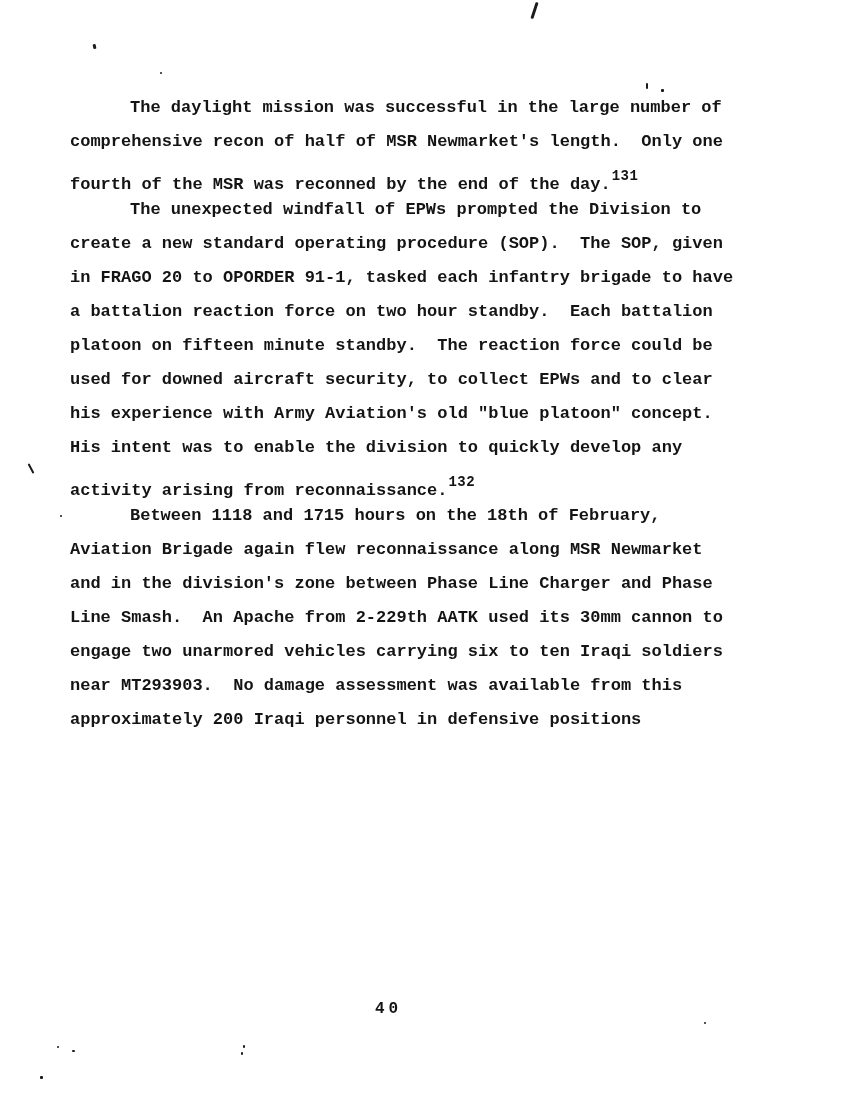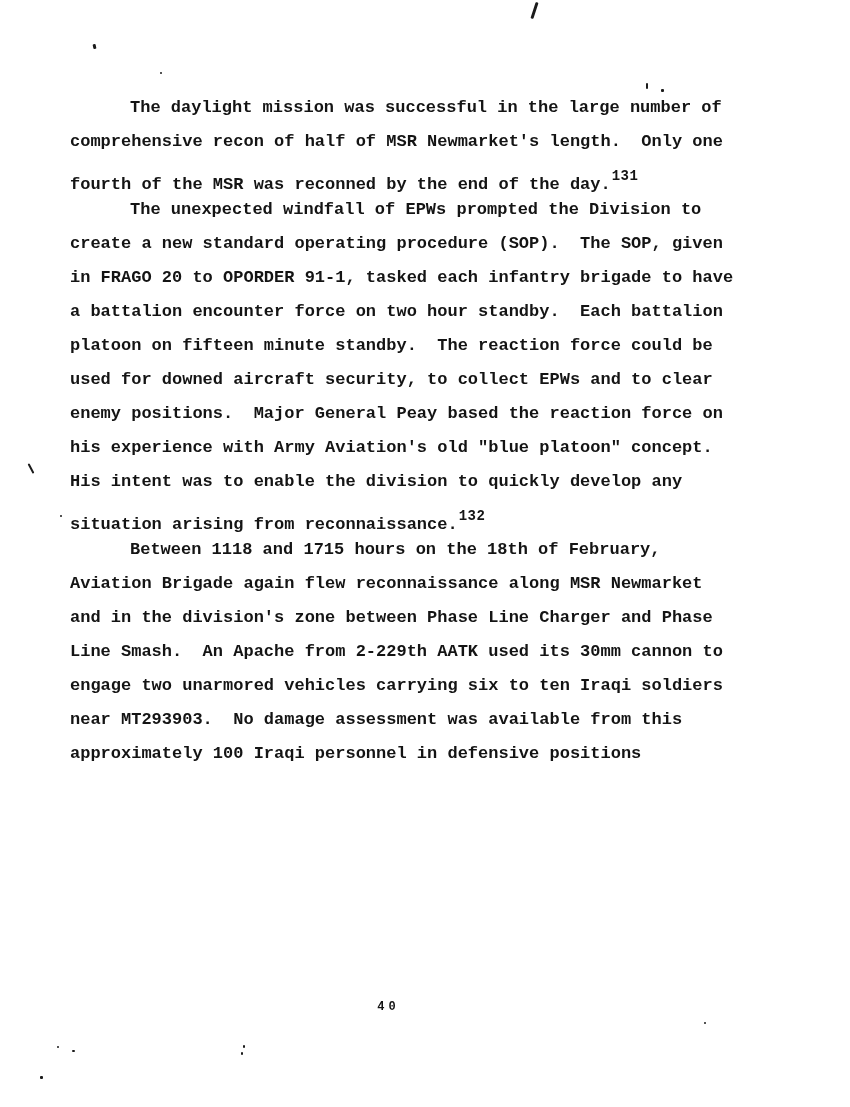--- a/index.html
+++ b/index.html
@@ -39,21 +39,21 @@
     vertical-align: 9px;
     margin-left: 1px;
     letter-spacing: 0.5px;
   }
   .page-number {
     position: absolute;
     top: 1000px;
     left: 0;
     width: 100%;
     text-align: center;
-    font-size: 12px;
+    font-size: 16px;
     font-weight: bold;
     letter-spacing: 4px;
   }
   .artifact {
     position: absolute;
     background: #1b1b1b;
     border-radius: 1px;
   }
 </style>
 </head>
@@ -66,40 +66,39 @@
     <div class="para">
       <div class="line first">The daylight mission was successful in the large number of</div>
       <div class="line">comprehensive recon of half of MSR Newmarket's length.  Only one</div>
       <div class="line"><span>fourth of the MSR was reconned by the end of the day.</span><sup class="fn">131</sup></div>
     </div>
 
     <div class="para">
       <div class="line first">The unexpected windfall of EPWs prompted the Division to</div>
       <div class="line">create a new standard operating procedure (SOP).  The SOP, given</div>
       <div class="line">in FRAGO 20 to OPORDER 91-1, tasked each infantry brigade to have</div>
-      <div class="line">a battalion encounter force on two hour standby.  Each battalion</div>
+      <div class="line">a battalion reaction force on two hour standby.  Each battalion</div>
       <div class="line">platoon on fifteen minute standby.  The reaction force could be</div>
       <div class="line">used for downed aircraft security, to collect EPWs and to clear</div>
-      <div class="line">enemy positions.  Major General Peay based the reaction force on</div>
       <div class="line">his experience with Army Aviation's old "blue platoon" concept.</div>
       <div class="line">His intent was to enable the division to quickly develop any</div>
-      <div class="line"><span>situation arising from reconnaissance.</span><sup class="fn">132</sup></div>
+      <div class="line"><span>activity arising from reconnaissance.</span><sup class="fn">132</sup></div>
     </div>
 
     <div class="para">
       <div class="line first">Between 1118 and 1715 hours on the 18th of February,</div>
       <div class="line">Aviation Brigade again flew reconnaissance along MSR Newmarket</div>
       <div class="line">and in the division's zone between Phase Line Charger and Phase</div>
       <div class="line">Line Smash.  An Apache from 2-229th AATK used its 30mm cannon to</div>
       <div class="line">engage two unarmored vehicles carrying six to ten Iraqi soldiers</div>
       <div class="line">near MT293903.  No damage assessment was available from this</div>
     </div>
 
     <div class="para">
-      <div class="line">approximately 100 Iraqi personnel in defensive positions</div>
+      <div class="line">approximately 200 Iraqi personnel in defensive positions</div>
     </div>
 
   </div>
 
   <div class="page-number">40</div>
 
   <div class="artifact" style="left:533px; top:2px; width:3px; height:17px; transform:rotate(18deg);"></div>
   <div class="artifact" style="left:93px; top:44px; width:3px; height:5px; transform:rotate(-12deg);"></div>
   <div class="artifact" style="left:160px; top:72px; width:2px; height:2px;"></div>
   <div class="artifact" style="left:646px; top:83px; width:2px; height:6px;"></div>

